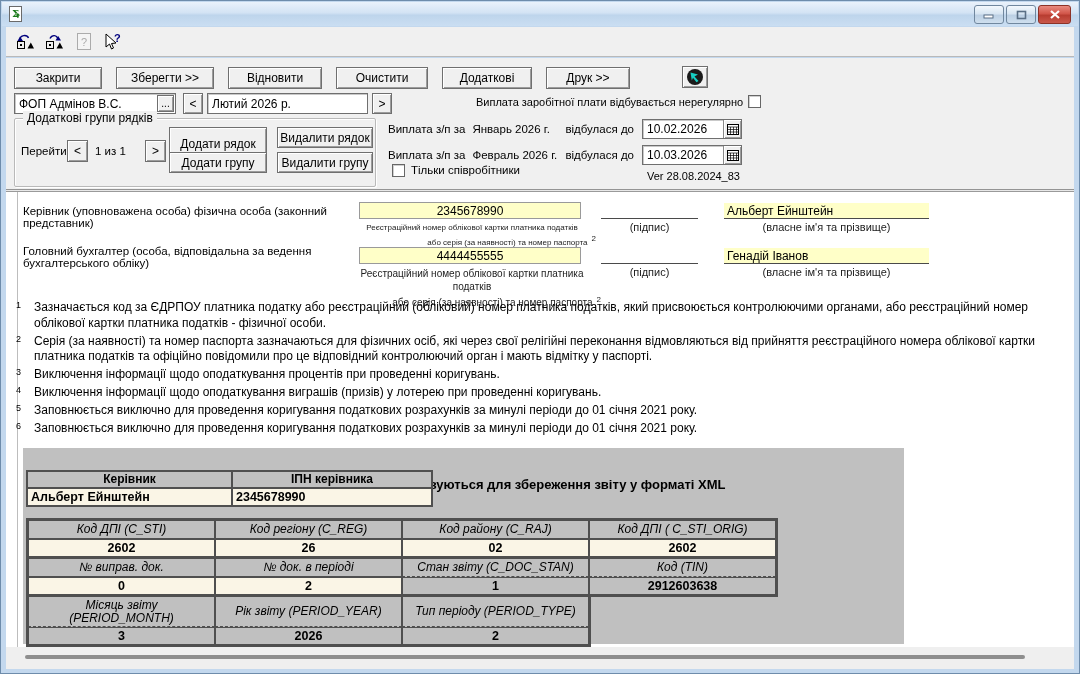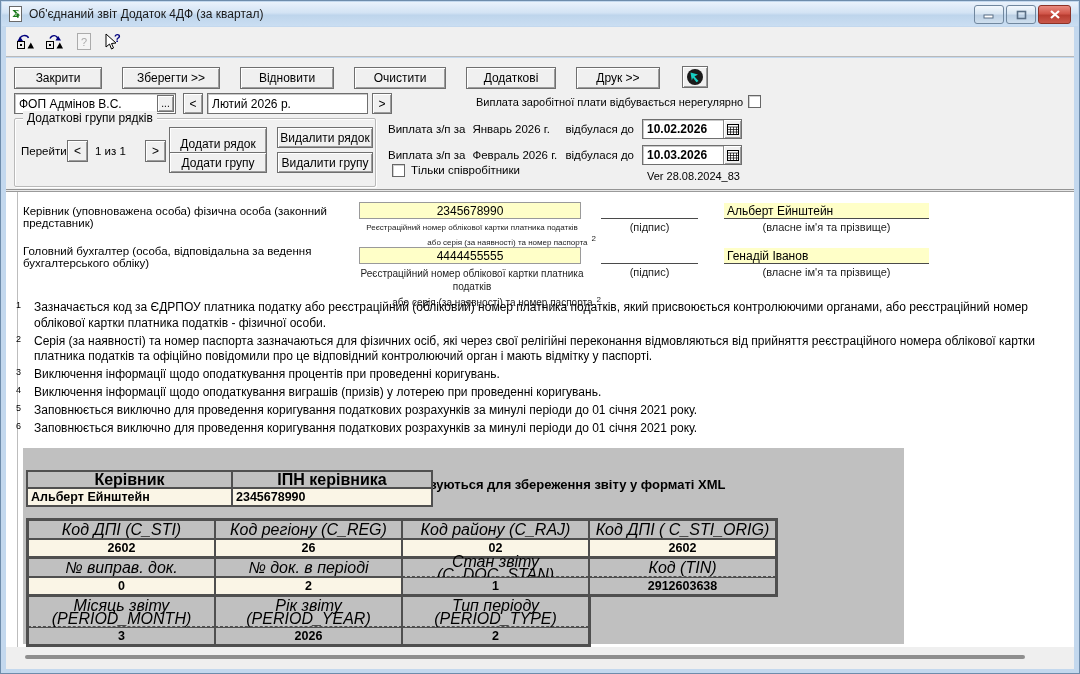--- a/index.html
+++ b/index.html
@@ -17,32 +17,32 @@
   .winbtn.close { width:33px; background:linear-gradient(#e98b80,#d1564a 45%,#b83d31 55%,#c9574a); border-color:#8c3227; }
   
   .toolbar { position:absolute; left:5px; top:26px; right:5px; height:30px; background:#f0f0f0;
     border-bottom:1px solid #b9b9b9; display:flex; align-items:center; gap:7px; padding-left:9px; }
   .tbicon { width:22px; height:22px; display:flex; align-items:center; justify-content:center; }
   
   .panel { position:absolute; left:5px; top:57px; right:5px; height:133px; background:#f0f0f0;
     border-bottom:2px groove #e8e8e8; }
   .btn { background:#f0f0f0; border:1px solid #6f6f6f; box-shadow:inset 1px 1px 0 #ffffff, inset -1px -1px 0 #9c9c9c;
     font-family:"Liberation Sans",sans-serif; font-size:12px; color:#000; display:flex; align-items:center; justify-content:center; }
-  .actrow { position:absolute; left:8px; top:9px; display:flex; gap:20px; }
+  .actrow { position:absolute; left:8px; top:9px; display:flex; gap:14px; }
   .sunken { background:#fff; border:1px solid #6f6f6f; box-shadow:inset 1px 1px 0 #c9c9c9; font-size:12px;
     display:flex; align-items:center; padding-left:4px; }
   .grpbox { position:absolute; left:8px; top:60px; width:362px; height:69px; border:1px solid #b9b9b9;
     box-shadow:1px 1px 0 #fff inset, 1px 1px 0 #fff; border-radius:2px; }
   .grpbox .legend { position:absolute; left:8px; top:-8px; background:#f0f0f0; padding:0 4px; font-size:12px; }
   .navy { color:#00007d; }
   .cb { width:13px; height:13px; background:#fff; border:1px solid #666; box-shadow:inset 1px 1px 0 #cfcfcf; }
   .plabel { font-size:11.5px; color:#000; white-space:nowrap; }
   .datefld { position:absolute; width:100px; height:20px; background:#fff; border:1px solid #6f6f6f;
     box-shadow:inset 1px 1px 0 #c9c9c9; display:flex; align-items:center; }
-  .datefld .dval { flex:1; font-size:12px; padding-left:4px;font-weight:bold; }
+  .datefld .dval { flex:1; font-size:12px; padding-left:4px; }
   .calbtn { width:18px; height:18px; border-left:1px solid #8a8a8a; background:#f0f0f0;
     box-shadow:inset 1px 1px 0 #fff, inset -1px -1px 0 #9c9c9c; display:flex; align-items:center; justify-content:center; }
   
   .doc { position:absolute; left:5px; top:190px; right:5px; height:456px; background:#ffffff;
     border-top:1px solid #9a9a9a; }
   .doc .vline { position:absolute; left:11px; top:0; bottom:0; width:2px;
     border-left:1px solid #bdbdbd; border-right:1px solid #ffffff; }
   .role { position:absolute; font-size:11.5px; color:#000; }
   .yellow { position:absolute; background:#ffffc8; border:1px solid #9a9a9a; font-size:12px;
     display:flex; align-items:center; justify-content:center; height:17px; }
@@ -58,21 +58,21 @@
   .under { position:absolute; font-size:11px; color:#1c1c1c; text-align:center; }
   
   .fnotes { position:absolute; left:10px; top:108px; width:1050px; }
   .fn { position:relative; padding-left:18px; font-size:12px; line-height:15.5px; color:#000; margin-bottom:2.5px; }
   .fn .num { position:absolute; left:0; top:-2px; font-size:9px; }
   
   .svc { position:absolute; left:17px; top:256px; width:881px; height:196px; background:#c0c0c0; }
   .svc-title { font-size:13px; font-weight:bold; text-align:center; padding-top:4px;margin-top:25px; }
   .tgrid { position:absolute; display:grid; border:2px solid #4f4f4f; }
   .tc { border:1px solid #4f4f4f; display:flex; align-items:center; justify-content:center;
-    font-size:16px; background:#c0c0c0; text-align:center; line-height:13px; }
+    font-size:12px; background:#c0c0c0; text-align:center; line-height:13px; }
   .tc.hd-b { font-weight:bold; }
   .tc.hd-i { font-style:italic; }
   .tc.val { font-weight:bold; font-size:12.5px; background:#faf5e6; }
   .tc.val.gray { background:#c0c0c0; }
   .tc.left { justify-content:flex-start; padding-left:3px; }
   .tc.dash { border-bottom:1px dashed #4f4f4f; }
   
   .scrollstrip { position:absolute; left:5px; top:646px; right:5px; height:22px; background:#efefef; }
   .scrollbar { position:absolute; left:19px; top:8px; width:1000px; height:4px; background:#8e8e8e; border-radius:2px; }
 </style>
@@ -80,21 +80,20 @@
 <body>
 
 <div id="screen">
 
   <div class="titlebar">
     <svg class="appicon" viewBox="0 0 16 16">
       <rect x="1.5" y="0.5" width="12" height="15" fill="#ffffff" stroke="#6a6a6a"></rect>
       <text x="4" y="11" font-size="10" font-weight="bold" fill="#1a7a1a" font-family="DejaVu Serif,serif">Σ</text>
       <path d="M11 10 l3 3 l-2 0 l0 3 l-2 0 l0 -3 l-2 0 z" fill="#1a7a1a" transform="translate(1,-1) scale(0.8)"></path>
     </svg>
-    <span class="title-text">Об'єднаний звіт Додаток 4ДФ (за квартал)</span>
     <div class="winbtns">
       <div class="winbtn">
         <svg width="12" height="9" viewBox="0 0 12 9">
             <rect x="1" y="5" width="9" height="3" fill="#fff" stroke="#5a6f85"></rect>
           </svg>
       </div>
       <div class="winbtn">
         <svg width="11" height="10" viewBox="0 0 11 10">
             <rect x="1.5" y="1.5" width="8" height="7" fill="none" stroke="#5a6f85" stroke-width="1.6"></rect>
           </svg>

